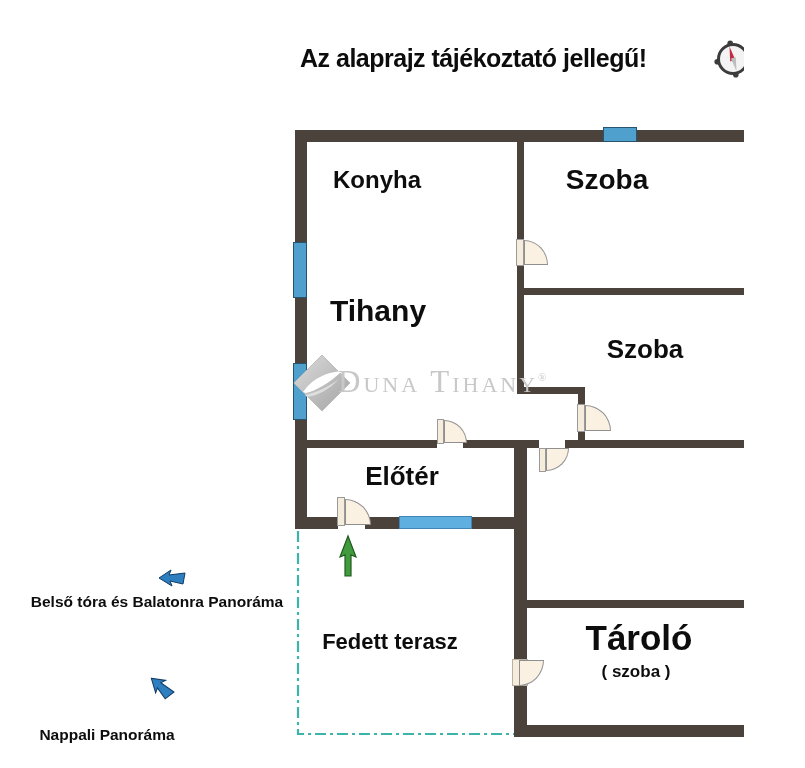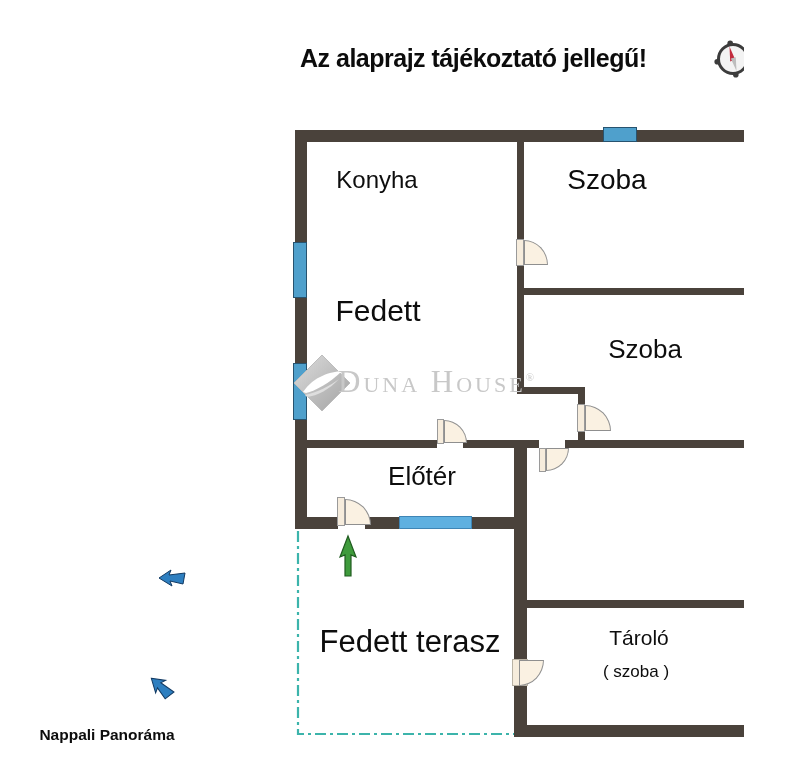--- a/index.html
+++ b/index.html
@@ -7,21 +7,21 @@
           font-family:"Liberation Sans", sans-serif;}
   .title{position:absolute;left:300px;top:44px;font-size:25px;font-weight:bold;color:#0c0c0c;
          letter-spacing:-0.5px;white-space:nowrap;}
   .wall{position:absolute;background:#4a423b;}
   .gap{position:absolute;background:#ffffff;}
   .gap-cream{position:absolute;background:#f6ecdc;border:1px solid #b9b2a4;box-sizing:border-box;}
   .win{position:absolute;background:#4fa0cc;border:1px solid #27536f;box-sizing:border-box;}
   .win-light{position:absolute;background:#5fb0e0;border:1px solid #3f85b5;box-sizing:border-box;}
   .door{position:absolute;background:#faf1e2;border:1.5px solid #8f8f8f;box-sizing:border-box;}
   .leaf{position:absolute;background:#f6ecdc;border:1px solid #9a9a9a;box-sizing:border-box;}
-  .room-label{position:absolute;transform:translate(-50%,-50%);font-weight:normal;color:#0d0d0d;
+  .room-label{position:absolute;transform:translate(-50%,-50%);font-weight:bold;color:#0d0d0d;
               white-space:nowrap;}
   .ann-label{position:absolute;transform:translate(-50%,-50%);font-weight:bold;color:#0d0d0d;
              font-size:15.5px;white-space:nowrap;}
   .watermark{position:absolute;left:338px;top:364px;font-family:"Liberation Serif", serif;
              font-variant:small-caps;font-size:31px;color:#c8c8c8;letter-spacing:3px;
              white-space:nowrap;z-index:6;}
   .watermark sup{font-size:11px;letter-spacing:0;}
   .overlay{position:absolute;left:0;top:0;z-index:5;pointer-events:none;}
   .z1{z-index:1}.z2{z-index:2}.z3{z-index:3}.z7{z-index:7}
 </style>
@@ -108,26 +108,27 @@
       <polygon points="736.5,71 730.8,58.5 735.8,57.2" fill="#bdbdbd"></polygon>
     </g>
 
     <g>
       <polygon points="322,355 350,383 322,411 294,383" fill="url(#gd)" stroke="#bdbdbd" stroke-width="1"></polygon>
       <path d="M303 392 C 314 376, 330 372, 342 371 C 330 383, 315 391, 306 393 Z" fill="#ffffff"></path>
       <path d="M305 395 C 318 392, 330 386, 339 379 C 330 389, 317 396, 307 397 Z" fill="#dedede"></path>
     </g>
   </svg>
 
-  <div class="watermark"><span>Duna House</span><sup>®</sup></div>
+  <div class="watermark"><span>Duna Tihany</span><sup>®</sup></div>
 
   <div class="room-label z7" style="left:377px;top:180px;font-size:24px">Konyha</div>
   <div class="room-label z7" style="left:607px;top:180px;font-size:28px">Szoba</div>
-  <div class="room-label z7" style="left:378px;top:311px;font-size:30px">Fedett</div>
+  <div class="room-label z7" style="left:378px;top:311px;font-size:30px">Tihany</div>
   <div class="room-label z7" style="left:645px;top:349px;font-size:26px">Szoba</div>
-  <div class="room-label z7" style="left:422px;top:476px;font-size:26px">Előtér</div>
-  <div class="room-label z7" style="left:410px;top:642px;font-size:31px">Fedett terasz</div>
-  <div class="room-label z7" style="left:639px;top:638px;font-size:21px">Tároló</div>
+  <div class="room-label z7" style="left:402px;top:476px;font-size:26px">Előtér</div>
+  <div class="room-label z7" style="left:390px;top:642px;font-size:22px">Fedett terasz</div>
+  <div class="room-label z7" style="left:639px;top:638px;font-size:35px">Tároló</div>
   <div class="room-label z7" style="left:636px;top:672px;font-size:17px">( szoba )</div>
 
+  <div class="ann-label z7" style="left:157px;top:602px">Belső tóra és Balatonra Panoráma</div>
   <div class="ann-label z7" style="left:107px;top:735px">Nappali Panoráma</div>
 
 </div>
 
 </body></html>

